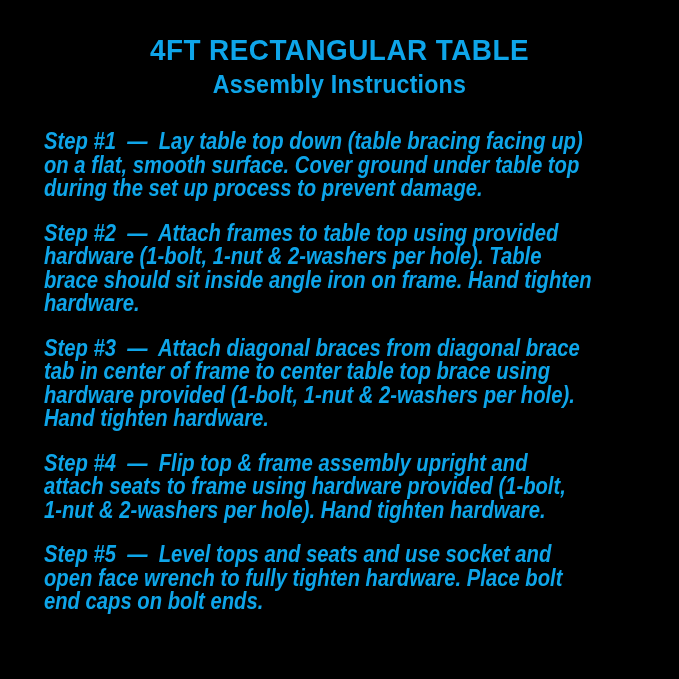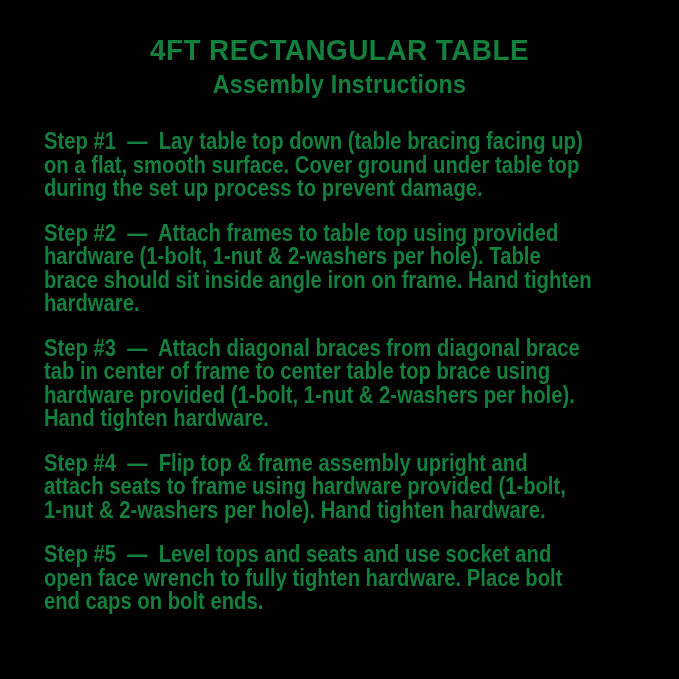--- a/index.html
+++ b/index.html
@@ -4,21 +4,21 @@
 <style>
   html, body {
     margin: 0;
     padding: 0;
   }
   .poster {
     position: relative;
     width: 679px;
     height: 679px;
     background: #000000;
-    color: #15803d;
+    color: #0ea5e9;
     overflow: hidden;
     font-family: "Liberation Sans", sans-serif;
     font-weight: 700;
     -webkit-font-smoothing: antialiased;
   }
   .header {
     padding-top: 32px;
     text-align: center;
     transform: scaleX(0.93);
     transform-origin: 50% 0;
@@ -32,20 +32,21 @@
   }
   .subtitle {
     margin: 0;
     font-size: 25px;
     line-height: 32px;
     letter-spacing: 0.2px;
     font-weight: 700;
   }
   .steps {
     margin: 30px 0 0 44px;
+    font-style: italic;
   }
   .step {
     margin: 0 0 21px 0;
     font-size: 23px;
     line-height: 23.5px;
     letter-spacing: 0;
     white-space: pre;          
     transform: scaleX(0.88);   
     transform-origin: 0 0;
     font-weight: 700;

